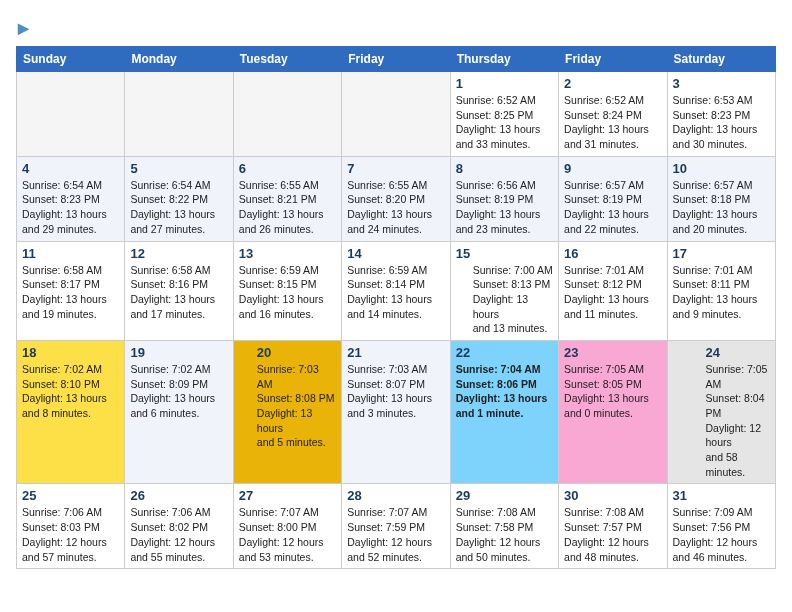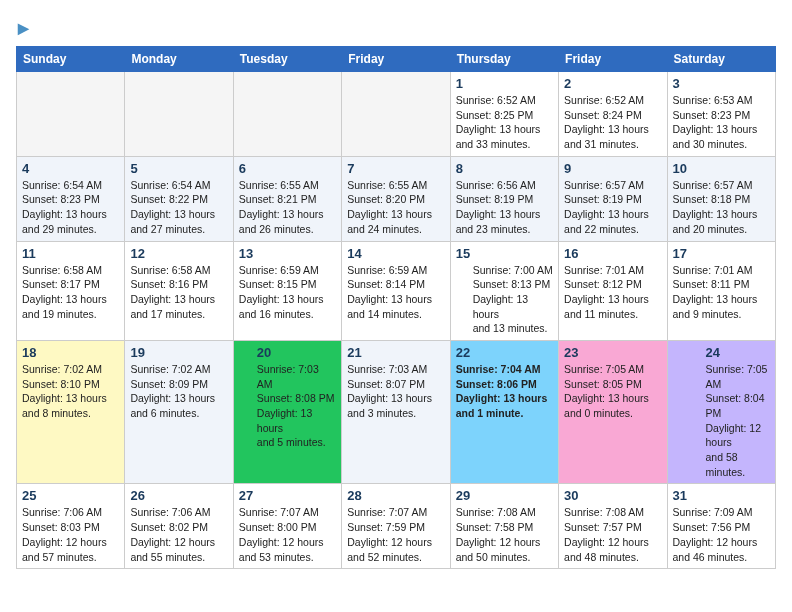--- a/index.html
+++ b/index.html
@@ -229,35 +229,35 @@
         </td>
         <td>
           <span class="day-number">17</span>
           <div class="day-info" style="white-space: pre-line;">Sunrise: 7:01 AM
 Sunset: 8:11 PM
 Daylight: 13 hours
 and 9 minutes.</div>
         </td>
       </tr>
       <tr>
-        <td style="background: #fef9c3;">
+        <td style="background: #fde047;">
           <span class="day-number">18</span>
           <div class="day-info" style="white-space: pre-line;">Sunrise: 7:02 AM
 Sunset: 8:10 PM
 Daylight: 13 hours
 and 8 minutes.</div>
         </td>
         <td style="background: rgb(240, 244, 250); margin-top: 16px;">
           <span class="day-number">19</span>
           <div class="day-info" style="white-space: pre-line;">Sunrise: 7:02 AM
 Sunset: 8:09 PM
 Daylight: 13 hours
 and 6 minutes.</div>
         </td>
-        <td style="background: #22c55e; padding-left: 23px;">
+        <td style="background: #eab308; padding-left: 23px;">
           <span class="day-number">20</span>
           <div class="day-info" style="white-space: pre-line;">Sunrise: 7:03 AM
 Sunset: 8:08 PM
 Daylight: 13 hours
 and 5 minutes.</div>
         </td>
         <td style="background: rgb(240, 244, 250);">
           <span class="day-number">21</span>
           <div class="day-info" style="white-space: pre-line;">Sunrise: 7:03 AM
 Sunset: 8:07 PM
@@ -271,21 +271,21 @@
 Daylight: 13 hours
 and 1 minute.</div>
         </td>
         <td style="background: #f9a8d4;">
           <span class="day-number">23</span>
           <div class="day-info" style="white-space: pre-line;">Sunrise: 7:05 AM
 Sunset: 8:05 PM
 Daylight: 13 hours
 and 0 minutes.</div>
         </td>
-        <td style="background: #c4b5fd; padding-left: 38px;">
+        <td style="background: #e5e5e5; padding-left: 38px;">
           <span class="day-number">24</span>
           <div class="day-info" style="white-space: pre-line;">Sunrise: 7:05 AM
 Sunset: 8:04 PM
 Daylight: 12 hours
 and 58 minutes.</div>
         </td>
       </tr>
       <tr>
         <td>
           <span class="day-number">25</span>

